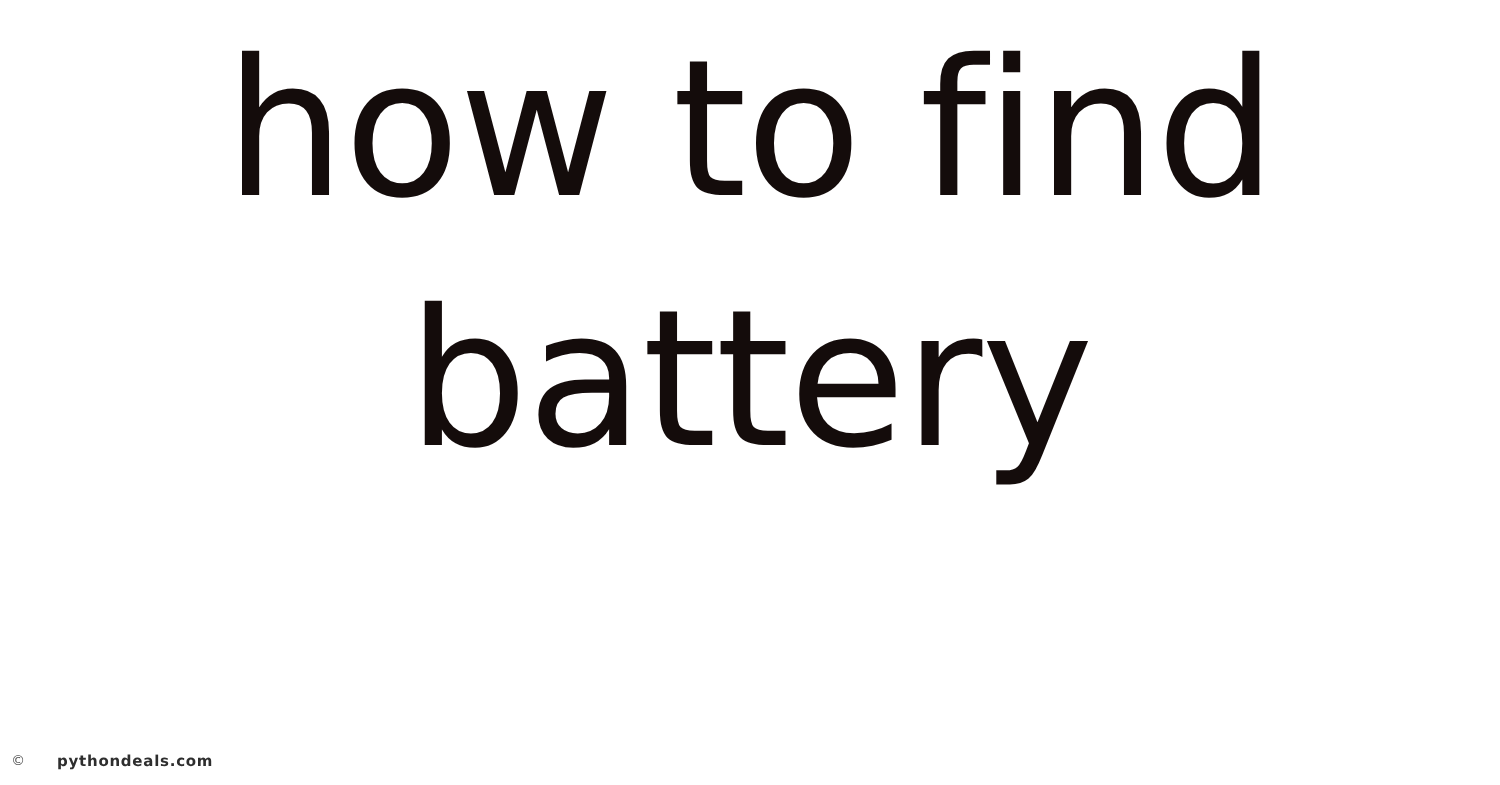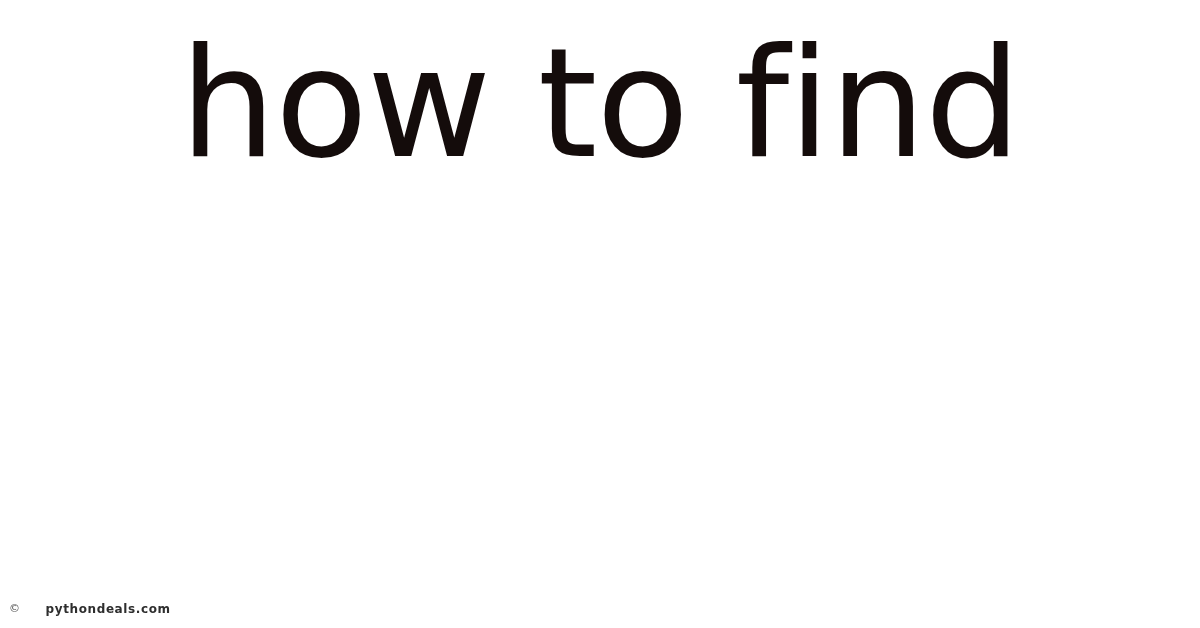--- a/index.html
+++ b/index.html
@@ -74,20 +74,21 @@
     color: #2e2e2e;
   }
 </style>
 </head>
 <body style="background: rgb(255, 255, 255);">
 
 <div id="card" style="background: rgb(255, 255, 255);">
 
   <div id="headline">
     <span class="headline-line" style="color: rgb(20, 12, 11);">how to find</span>
+    <span class="headline-line" style="color: rgb(20, 12, 11);">battery</span>
   </div>
 
   <div id="watermark">
     <span class="wm-mark">©</span>
     <span class="wm-text" style="color: rgb(46, 46, 46); padding-left: 20px;">pythondeals.com</span>
   </div>
 
 </div>
 
 </body></html>

